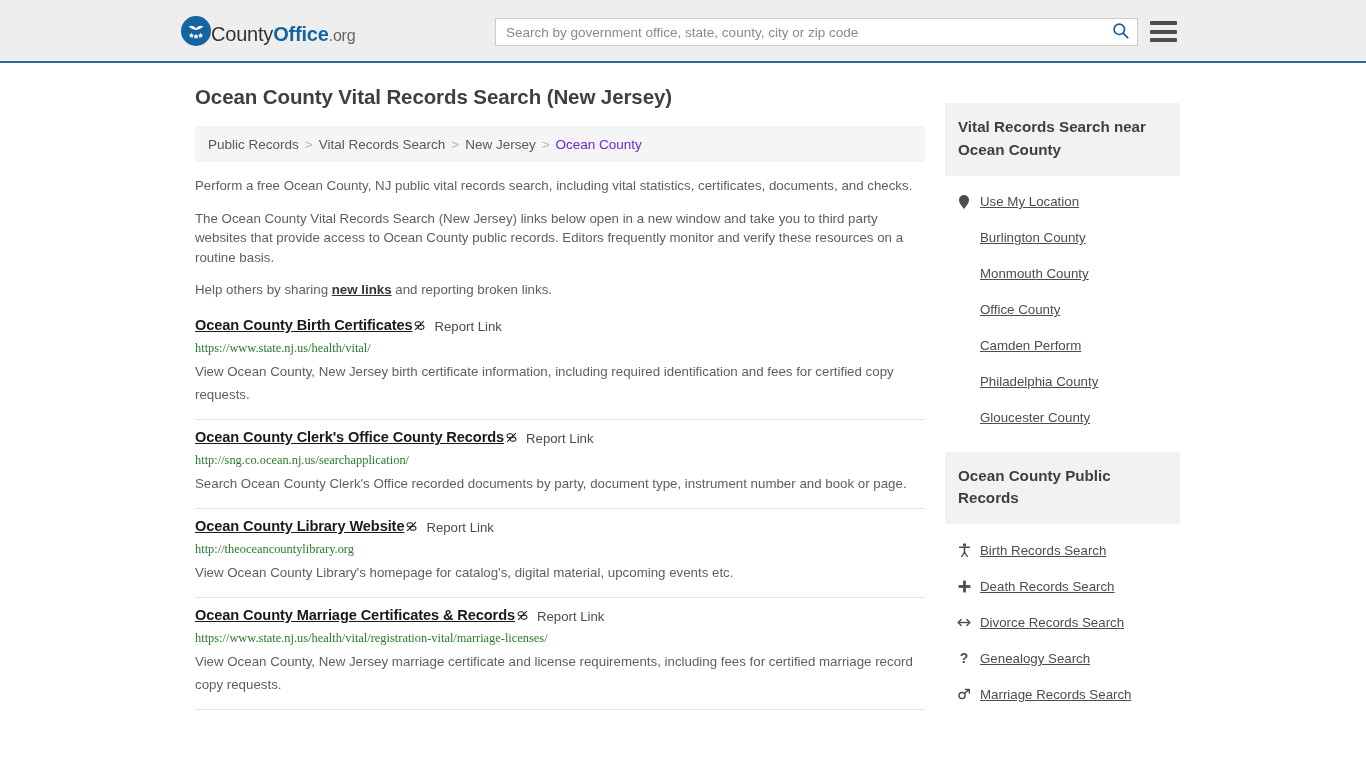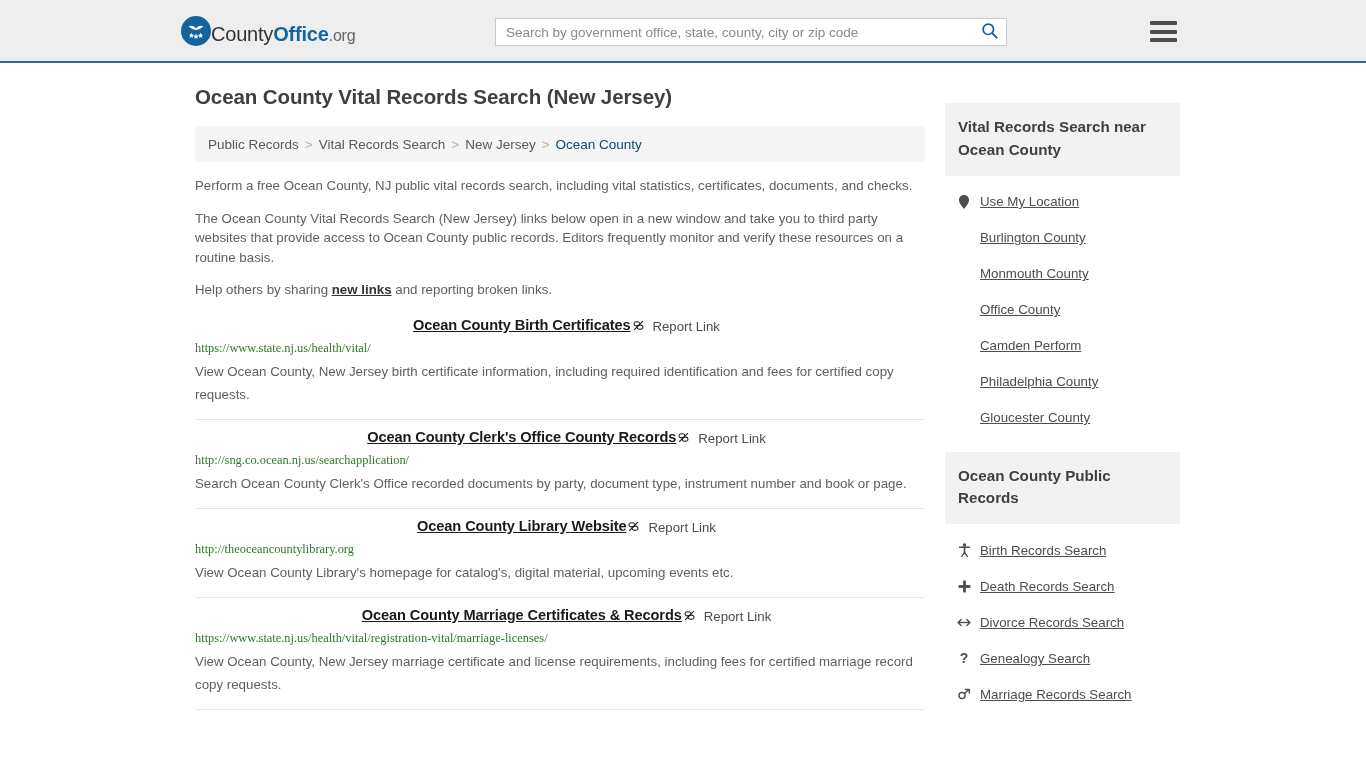--- a/index.html
+++ b/index.html
@@ -43,21 +43,21 @@
     white-space: nowrap;
   }
   .brand-text .b1 { color: #333333; }
   .brand-text .b2 { color: #1464a0; font-weight: bold; }
   .brand-text .b3 { color: #666666; font-size: 16px; }
 
   .search-wrap {
     position: absolute;
     left: 495px;
     top: 18px;
-    width: 512px;
+    width: 643px;
     height: 28px;
     background: #ffffff;
     border: 1px solid #cccccc;
     display: flex;
     align-items: center;
   }
   .search-input {
     flex: 1;
     height: 100%;
     border: 0;
@@ -124,21 +124,21 @@
     margin-bottom: 14px;
   }
   .breadcrumb a {
     color: #595959;
     text-decoration: none;
   }
   .breadcrumb .sep {
     color: #b3b3b3;
     margin: 0 6px;
   }
-  .breadcrumb .current { color: #0c4a6e; }
+  .breadcrumb .current { color: #6d28d9; }
 
   .intro p {
     margin: 0 0 13px 0;
     font-size: 13.3px;
     line-height: 1.47;
     color: #5f5f5f;
   }
   .intro a {
     color: #333;
     text-decoration: underline;
@@ -148,22 +148,21 @@
   
   .results { margin-top: 13px; }
   .result {
     padding: 9px 0 13px 0;
     border-bottom: 1px solid #e6e6e6;
   }
   .result:first-child { padding-top: 4px; }
   .result-head {
     display: flex;
     align-items: flex-start;
-    justify-content: center;
-    margin-left: 13px;
+    justify-content: flex-start;
   }
   .result-title {
     font-size: 14.6px;
     font-weight: bold;
     color: #1a1a1a;
     text-decoration: underline;
     letter-spacing: -0.1px;
   }
   .report-link {
     display: flex;

